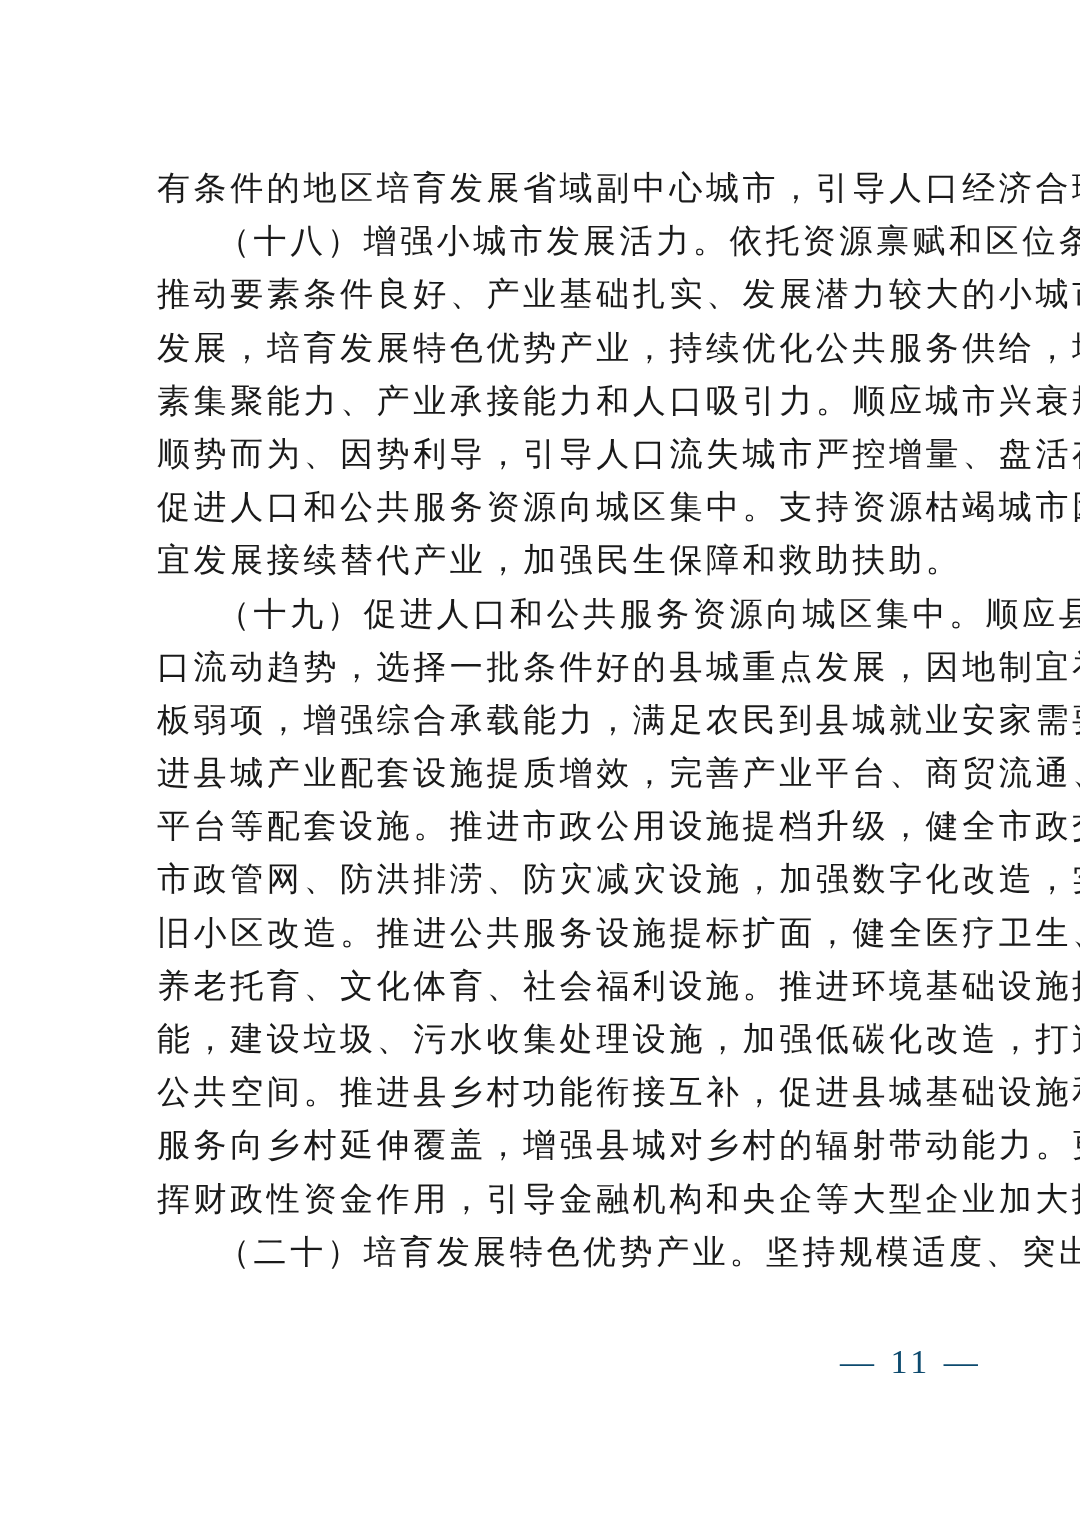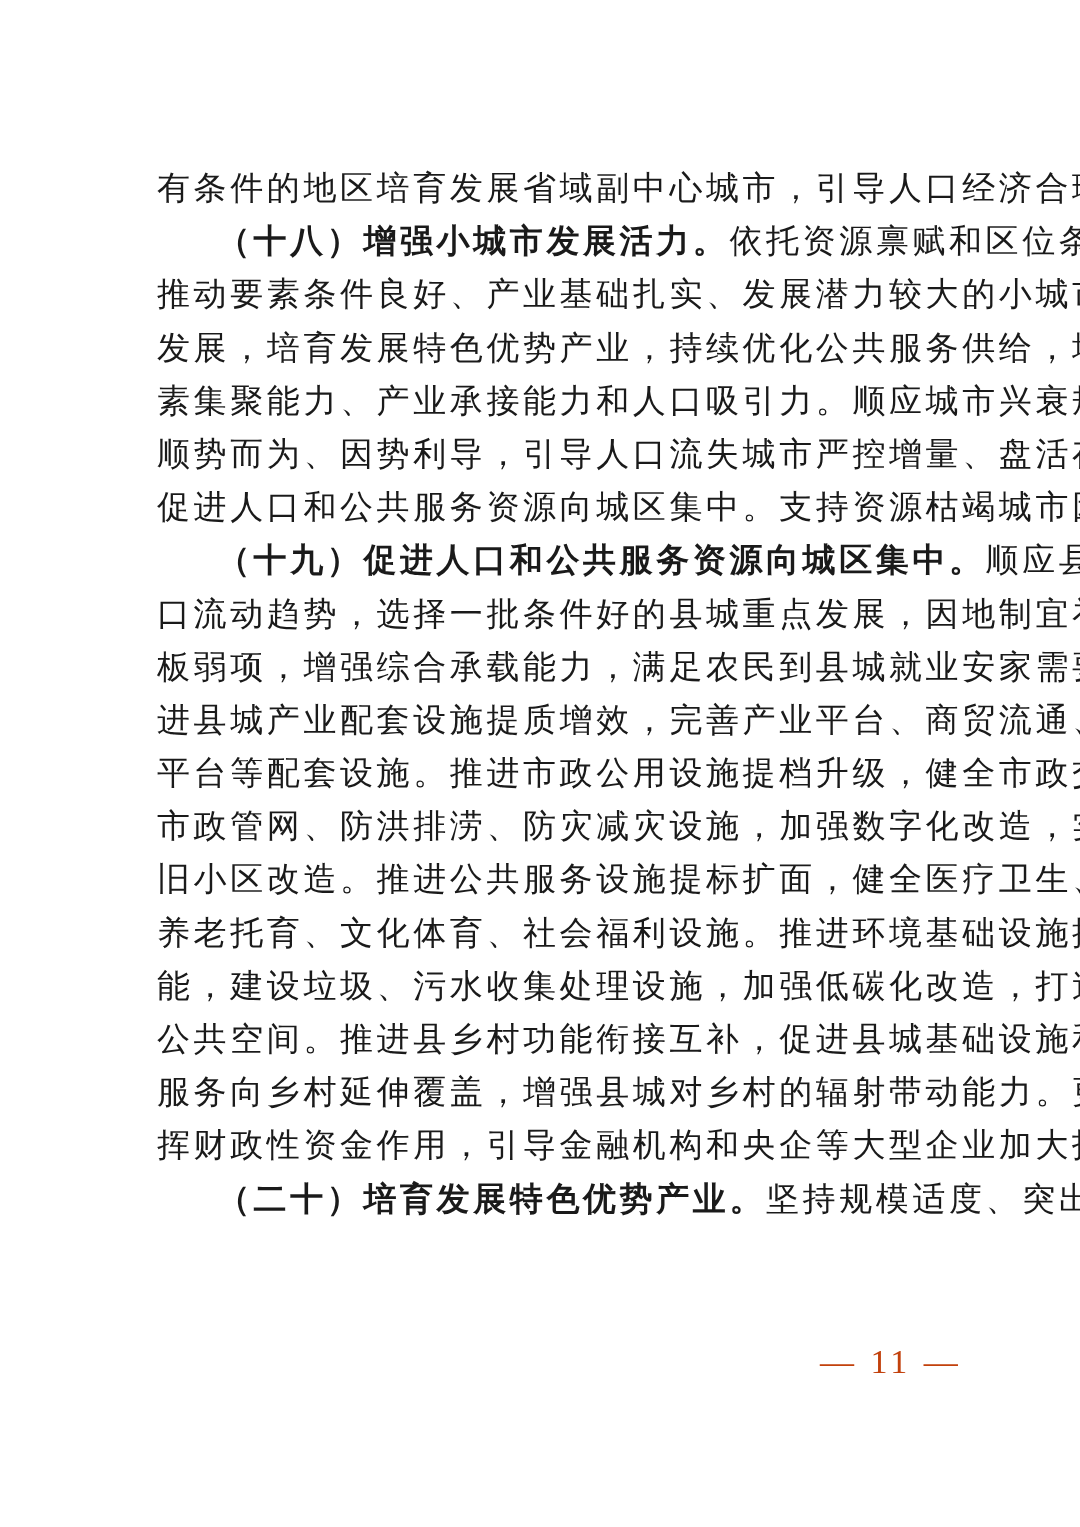--- a/index.html
+++ b/index.html
@@ -27,30 +27,30 @@
       font-size: 33px;
       white-space: nowrap;
       letter-spacing: 3.6px;
       overflow: visible;
     }
     .indent {
       padding-left: 60px;
     }
     .heading {
       font-family: "DejaVu Sans", "Liberation Sans", sans-serif;
-      font-weight: bold;
+      font-weight: normal;
     }
     .page-number {
       position: absolute;
-      left: 820px;
+      left: 840px;
       top: 1343px;
       font-family: "Liberation Serif", "DejaVu Serif", serif;
       font-size: 34px;
       letter-spacing: 4px;
-      color: #c2410c;
+      color: #0c4a6e;
       white-space: nowrap;
     }
   </style>
 </head>
 <body>
 
 <div class="page">
   <div class="line">
     <span>有条件的地区培育发展省域副中心城市，引导人口经济合理分布。</span>
   </div>
@@ -65,20 +65,23 @@
     <span>发展，培育发展特色优势产业，持续优化公共服务供给，增强要</span>
   </div>
   <div class="line">
     <span>素集聚能力、产业承接能力和人口吸引力。顺应城市兴衰规律，</span>
   </div>
   <div class="line">
     <span>顺势而为、因势利导，引导人口流失城市严控增量、盘活存量，</span>
   </div>
   <div class="line">
     <span>促进人口和公共服务资源向城区集中。支持资源枯竭城市因地制</span>
+  </div>
+  <div class="line">
+    <span>宜发展接续替代产业，加强民生保障和救助扶助。</span>
   </div>
 
   <div class="line indent">
     <span class="heading">（十九）促进人口和公共服务资源向城区集中。</span><span>顺应县城人</span>
   </div>
   <div class="line">
     <span>口流动趋势，选择一批条件好的县城重点发展，因地制宜补齐短</span>
   </div>
   <div class="line">
     <span>板弱项，增强综合承载能力，满足农民到县城就业安家需要。推</span>

